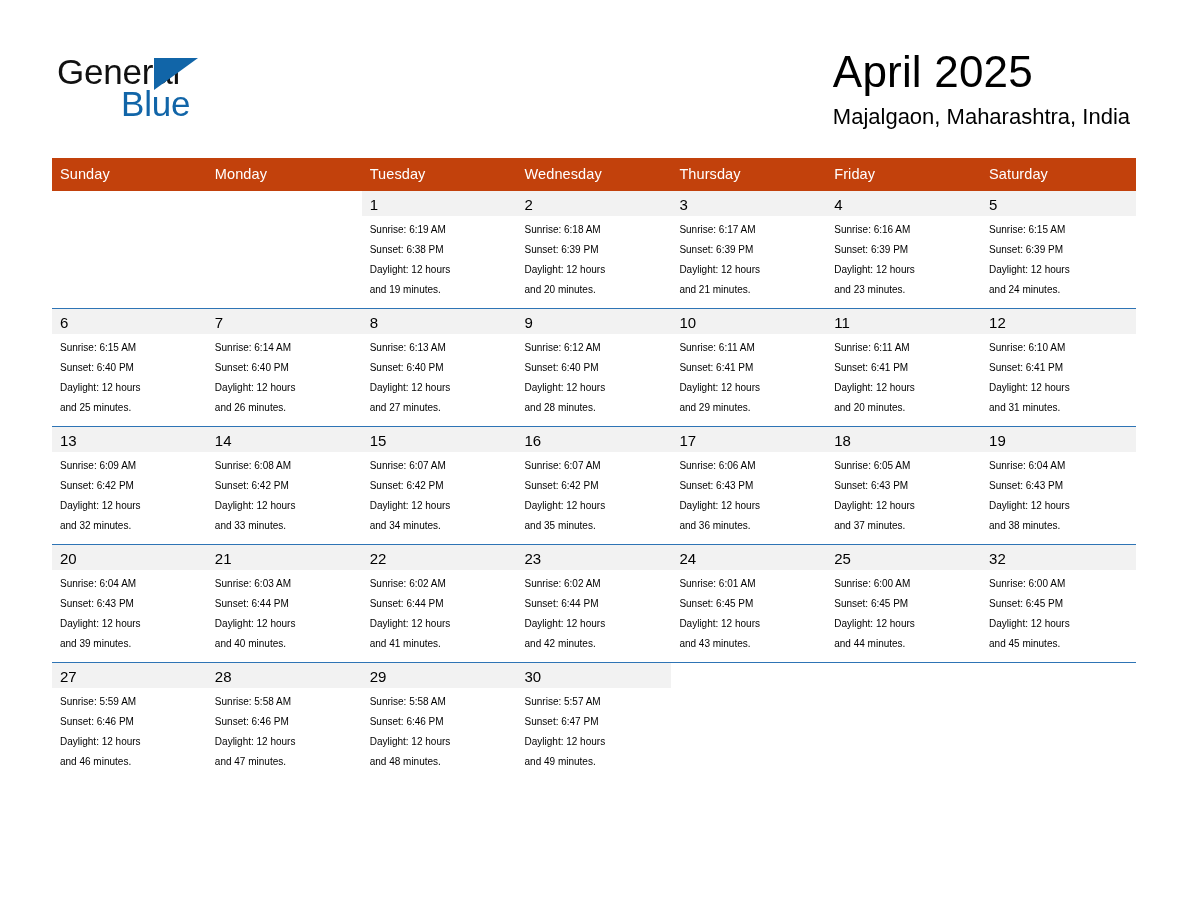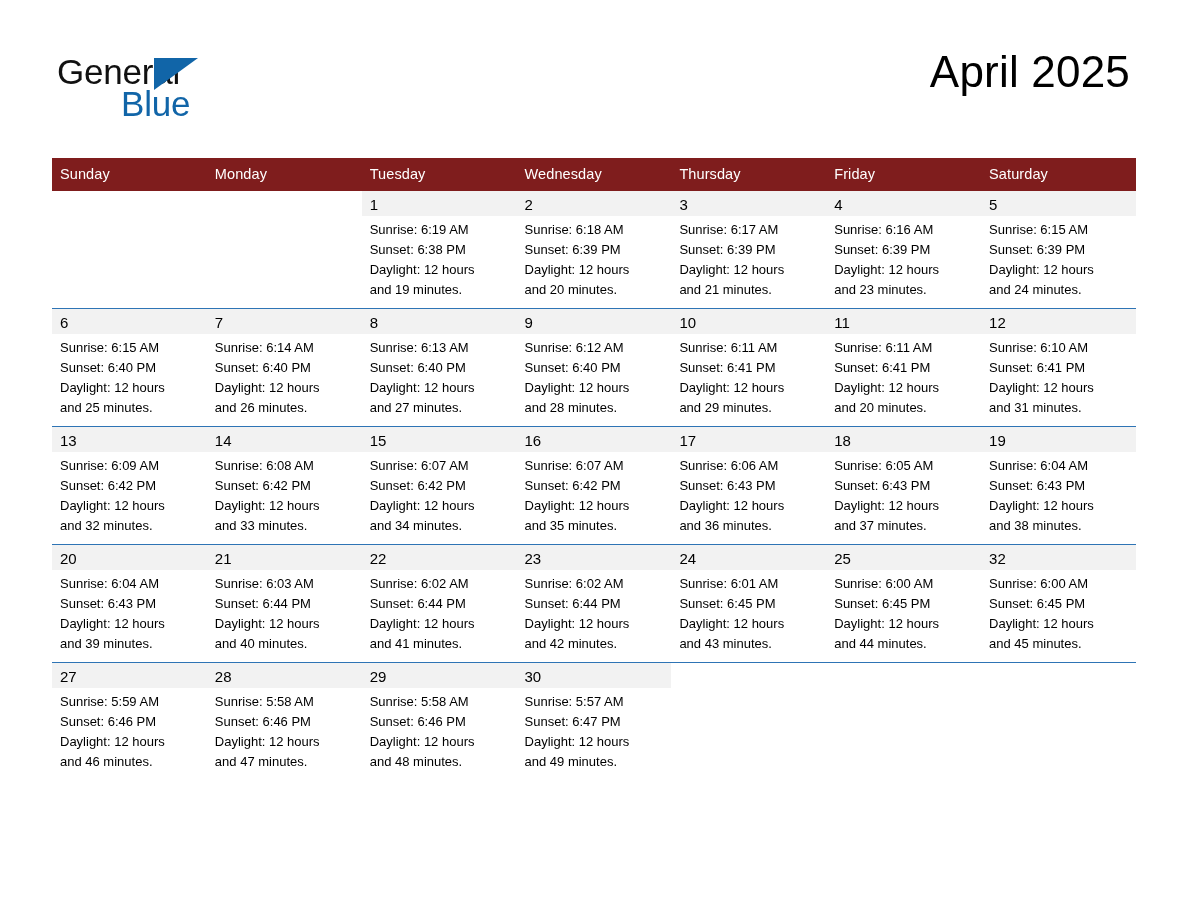--- a/index.html
+++ b/index.html
@@ -97,21 +97,21 @@
     width: 1084px;
   }
   table.cal {
     border-collapse: collapse;
     table-layout: fixed;
     width: 1084px;
   }
   table.cal col { width: 154.857px; }
 
   thead th {
-    background: #7f1d1d;
+    background: #c2410c;
     color: #ffffff;
     font-size: 14.5px;
     font-weight: normal;
     text-align: left;
     padding: 7px 0 8px 8px;
     height: 18px;
     vertical-align: middle;
     letter-spacing: 0.1px;
   }
 
@@ -133,41 +133,42 @@
     height: 25px;
     box-sizing: border-box;
     padding: 3px 0 0 8px;
     font-size: 15px;
     line-height: 21px;
     color: #000000;
   }
   .cell.blank .daynum-band { background: #ffffff; }
   .details {
     padding: 4px 8px 0 8px;
-    font-size: 13px;
+    font-size: 10px;
     line-height: 20px;
     color: #000000;
   }
   .details div { white-space: nowrap; }
 </style>
 </head>
 <body>
 
 <div class="page">
 
   <div class="header">
 
     <div class="logo">
       <span class="logo-general">General</span>
       <span class="logo-tri"></span>
       <span class="logo-blue">Blue</span>
     </div>
 
     <div class="title-block">
       <h1 class="month-title">April 2025</h1>
+      <p class="location">Majalgaon, Maharashtra, India</p>
     </div>
 
   </div>
 
   <div class="calendar">
     <table class="cal">
       <colgroup>
         <col>
           <col>
           <col>

